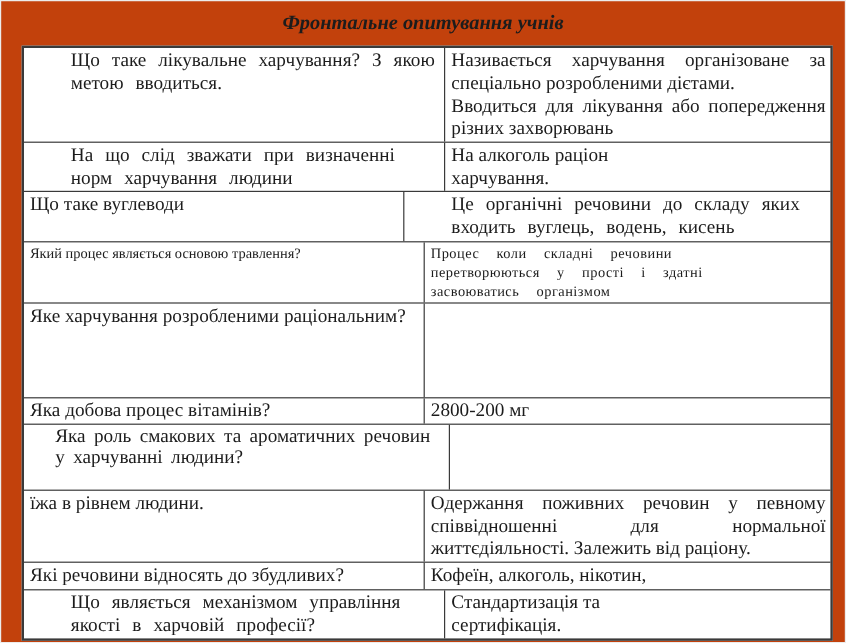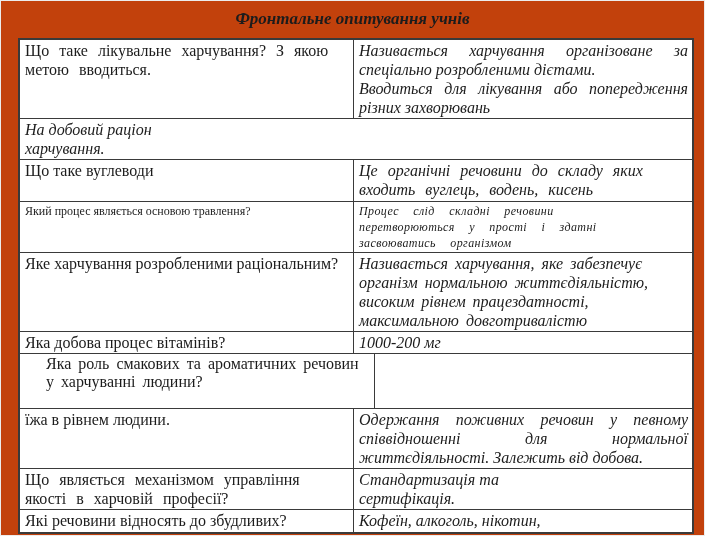--- a/index.html
+++ b/index.html
@@ -43,102 +43,100 @@
     line-height: 19px;
     text-align: justify;
     white-space: pre-line;
     overflow: hidden;
     box-sizing: border-box;
   }
   .q {
     width: 334px;
     border-right: 1px solid #3a3a3a;
   }
-  .a { width: 338px; font-style: italic; }
+  .a { width: 338px; }
 
   
   .r1  .cell { min-height: 78px; }
   .r2  .cell { min-height: 40px; }
   .r3  .cell { min-height: 41px; }
   .r4  .cell { min-height: 48px; font-size: 12px; line-height: 16px; }
   .r5  .cell { min-height: 78px; }
   .r6  .cell { min-height: 21px; }
   .r7  .cell { min-height: 54px; line-height: 18px; margin-left: 21px; }
   .r8  .cell { min-height: 57px; }
   .r9  .cell { min-height: 22px; }
   .r10 .cell { min-height: 38px; }
 
   
   .spread-sm { word-spacing: 3px; }
-  .spread-md { word-spacing: 6px; }
+  .spread-md { word-spacing: 6px; margin-left: 34px; }
   .spread-lg { word-spacing: 11px; letter-spacing: 0.4px; }
 </style>
 </head>
 <body>
 
 <div class="page">
 
   <div class="doc-title">Фронтальне опитування учнів</div>
 
   <div class="qa-table">
 
     <div class="row r1">
       <div class="cell q spread-md">Що таке лікувальне харчування? З якою
 метою вводиться.</div>
       <div class="cell a">Називається харчування організоване за спеціально розробленими дієтами.
 Вводиться для лікування або попередження різних захворювань</div>
     </div>
 
     <div class="row r2">
-      <div class="cell a">На добовий раціон
+      <div class="cell q spread-md">На що слід зважати при визначенні
+норм харчування людини</div>
+      <div class="cell a">На алкоголь раціон
 харчування.</div>
     </div>
 
     <div class="row r3">
       <div class="cell q">Що таке вуглеводи</div>
       <div class="cell a spread-md">Це органічні речовини до складу яких
 входить вуглець, водень, кисень</div>
     </div>
 
     <div class="row r4">
       <div class="cell q">Який процес являється основою травлення?</div>
-      <div class="cell a spread-lg">Процес слід складні речовини
+      <div class="cell a spread-lg">Процес коли складні речовини
 перетворюються у прості і здатні
 засвоюватись організмом</div>
     </div>
 
     <div class="row r5">
       <div class="cell q">Яке харчування розробленими раціональним?</div>
-      <div class="cell a spread-sm">Називається харчування, яке забезпечує
-організм нормальною життєдіяльністю,
-високим рівнем працездатності,
-максимальною довготривалістю</div>
     </div>
 
     <div class="row r6">
       <div class="cell q">Яка добова процес вітамінів?</div>
-      <div class="cell a">1000-200 мг</div>
+      <div class="cell a">2800-200 мг</div>
     </div>
 
     <div class="row r7">
       <div class="cell q spread-sm">Яка роль смакових та ароматичних речовин
 у харчуванні людини?</div>
     </div>
 
     <div class="row r8">
       <div class="cell q">їжа в рівнем людини.</div>
-      <div class="cell a">Одержання поживних речовин у певному співвідношенні для нормальної життєдіяльності. Залежить від добова.</div>
+      <div class="cell a">Одержання поживних речовин у певному співвідношенні для нормальної життєдіяльності. Залежить від раціону.</div>
+    </div>
+
+    <div class="row r9">
+      <div class="cell q">Які речовини відносять до збудливих?</div>
+      <div class="cell a">Кофеїн, алкоголь, нікотин,</div>
     </div>
 
     <div class="row r10">
       <div class="cell q spread-md">Що являється механізмом управління
 якості в харчовій професії?</div>
       <div class="cell a">Стандартизація та
 сертифікація.</div>
     </div>
 
-    <div class="row r9">
-      <div class="cell q">Які речовини відносять до збудливих?</div>
-      <div class="cell a">Кофеїн, алкоголь, нікотин,</div>
-    </div>
-
   </div>
 </div>
 
 </body></html>

